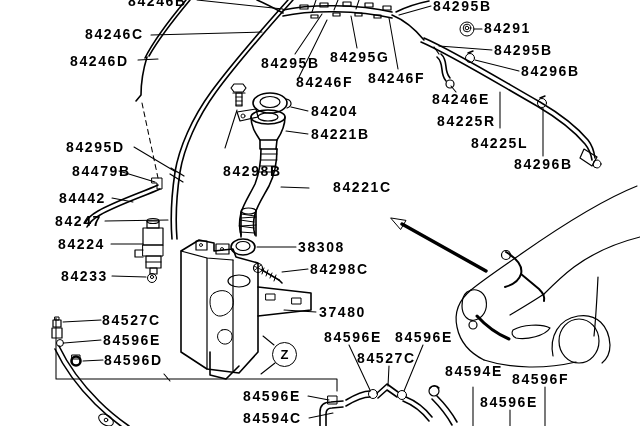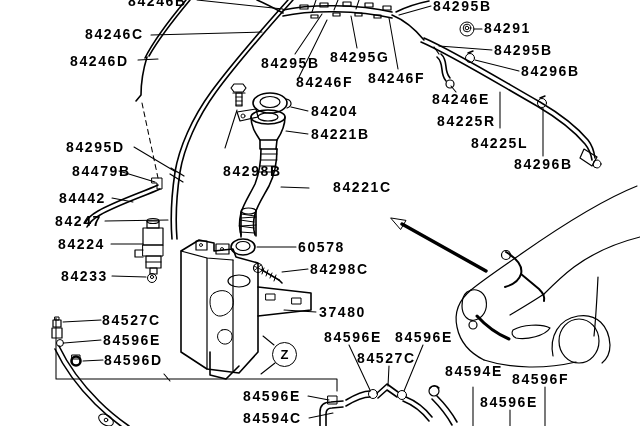--- a/index.html
+++ b/index.html
@@ -269,21 +269,21 @@
       <div class="part-label" style="left: 403px; top: 92px; margin-left: 29px;">84246E</div>
       <div class="part-label" style="left: 437px; top: 114px;">84225R</div>
       <div class="part-label" style="left: 471px; top: 136px;">84225L</div>
       <div class="part-label" style="left: 514px; top: 157px;">84296B</div>
       <div class="part-label" style="left: 66px; top: 140px;">84295D</div>
       <div class="part-label" style="left: 72px; top: 164px;">84479B</div>
       <div class="part-label" style="left: 59px; top: 191px;">84442</div>
       <div class="part-label" style="left: 55px; top: 214px;">84247</div>
       <div class="part-label" style="left: 58px; top: 237px;">84224</div>
       <div class="part-label" style="left: 61px; top: 269px;">84233</div>
-      <div class="part-label" style="left: 298px; top: 240px;">60578</div>
+      <div class="part-label" style="left: 298px; top: 240px;">38308</div>
       <div class="part-label" style="left: 310px; top: 262px;">84298C</div>
       <div class="part-label" style="left: 319px; top: 305px;">37480</div>
       <div class="part-label" style="left: 102px; top: 313px;">84527C</div>
       <div class="part-label" style="left: 103px; top: 333px;">84596E</div>
       <div class="part-label" style="left: 104px; top: 353px;">84596D</div>
       <div class="part-label" style="left: 324px; top: 330px;">84596E</div>
       <div class="part-label" style="left: 395px; top: 330px;">84596E</div>
       <div class="part-label" style="left: 357px; top: 351px;">84527C</div>
       <div class="part-label" style="left: 243px; top: 389px;">84596E</div>
       <div class="part-label" style="left: 243px; top: 411px;">84594C</div>

